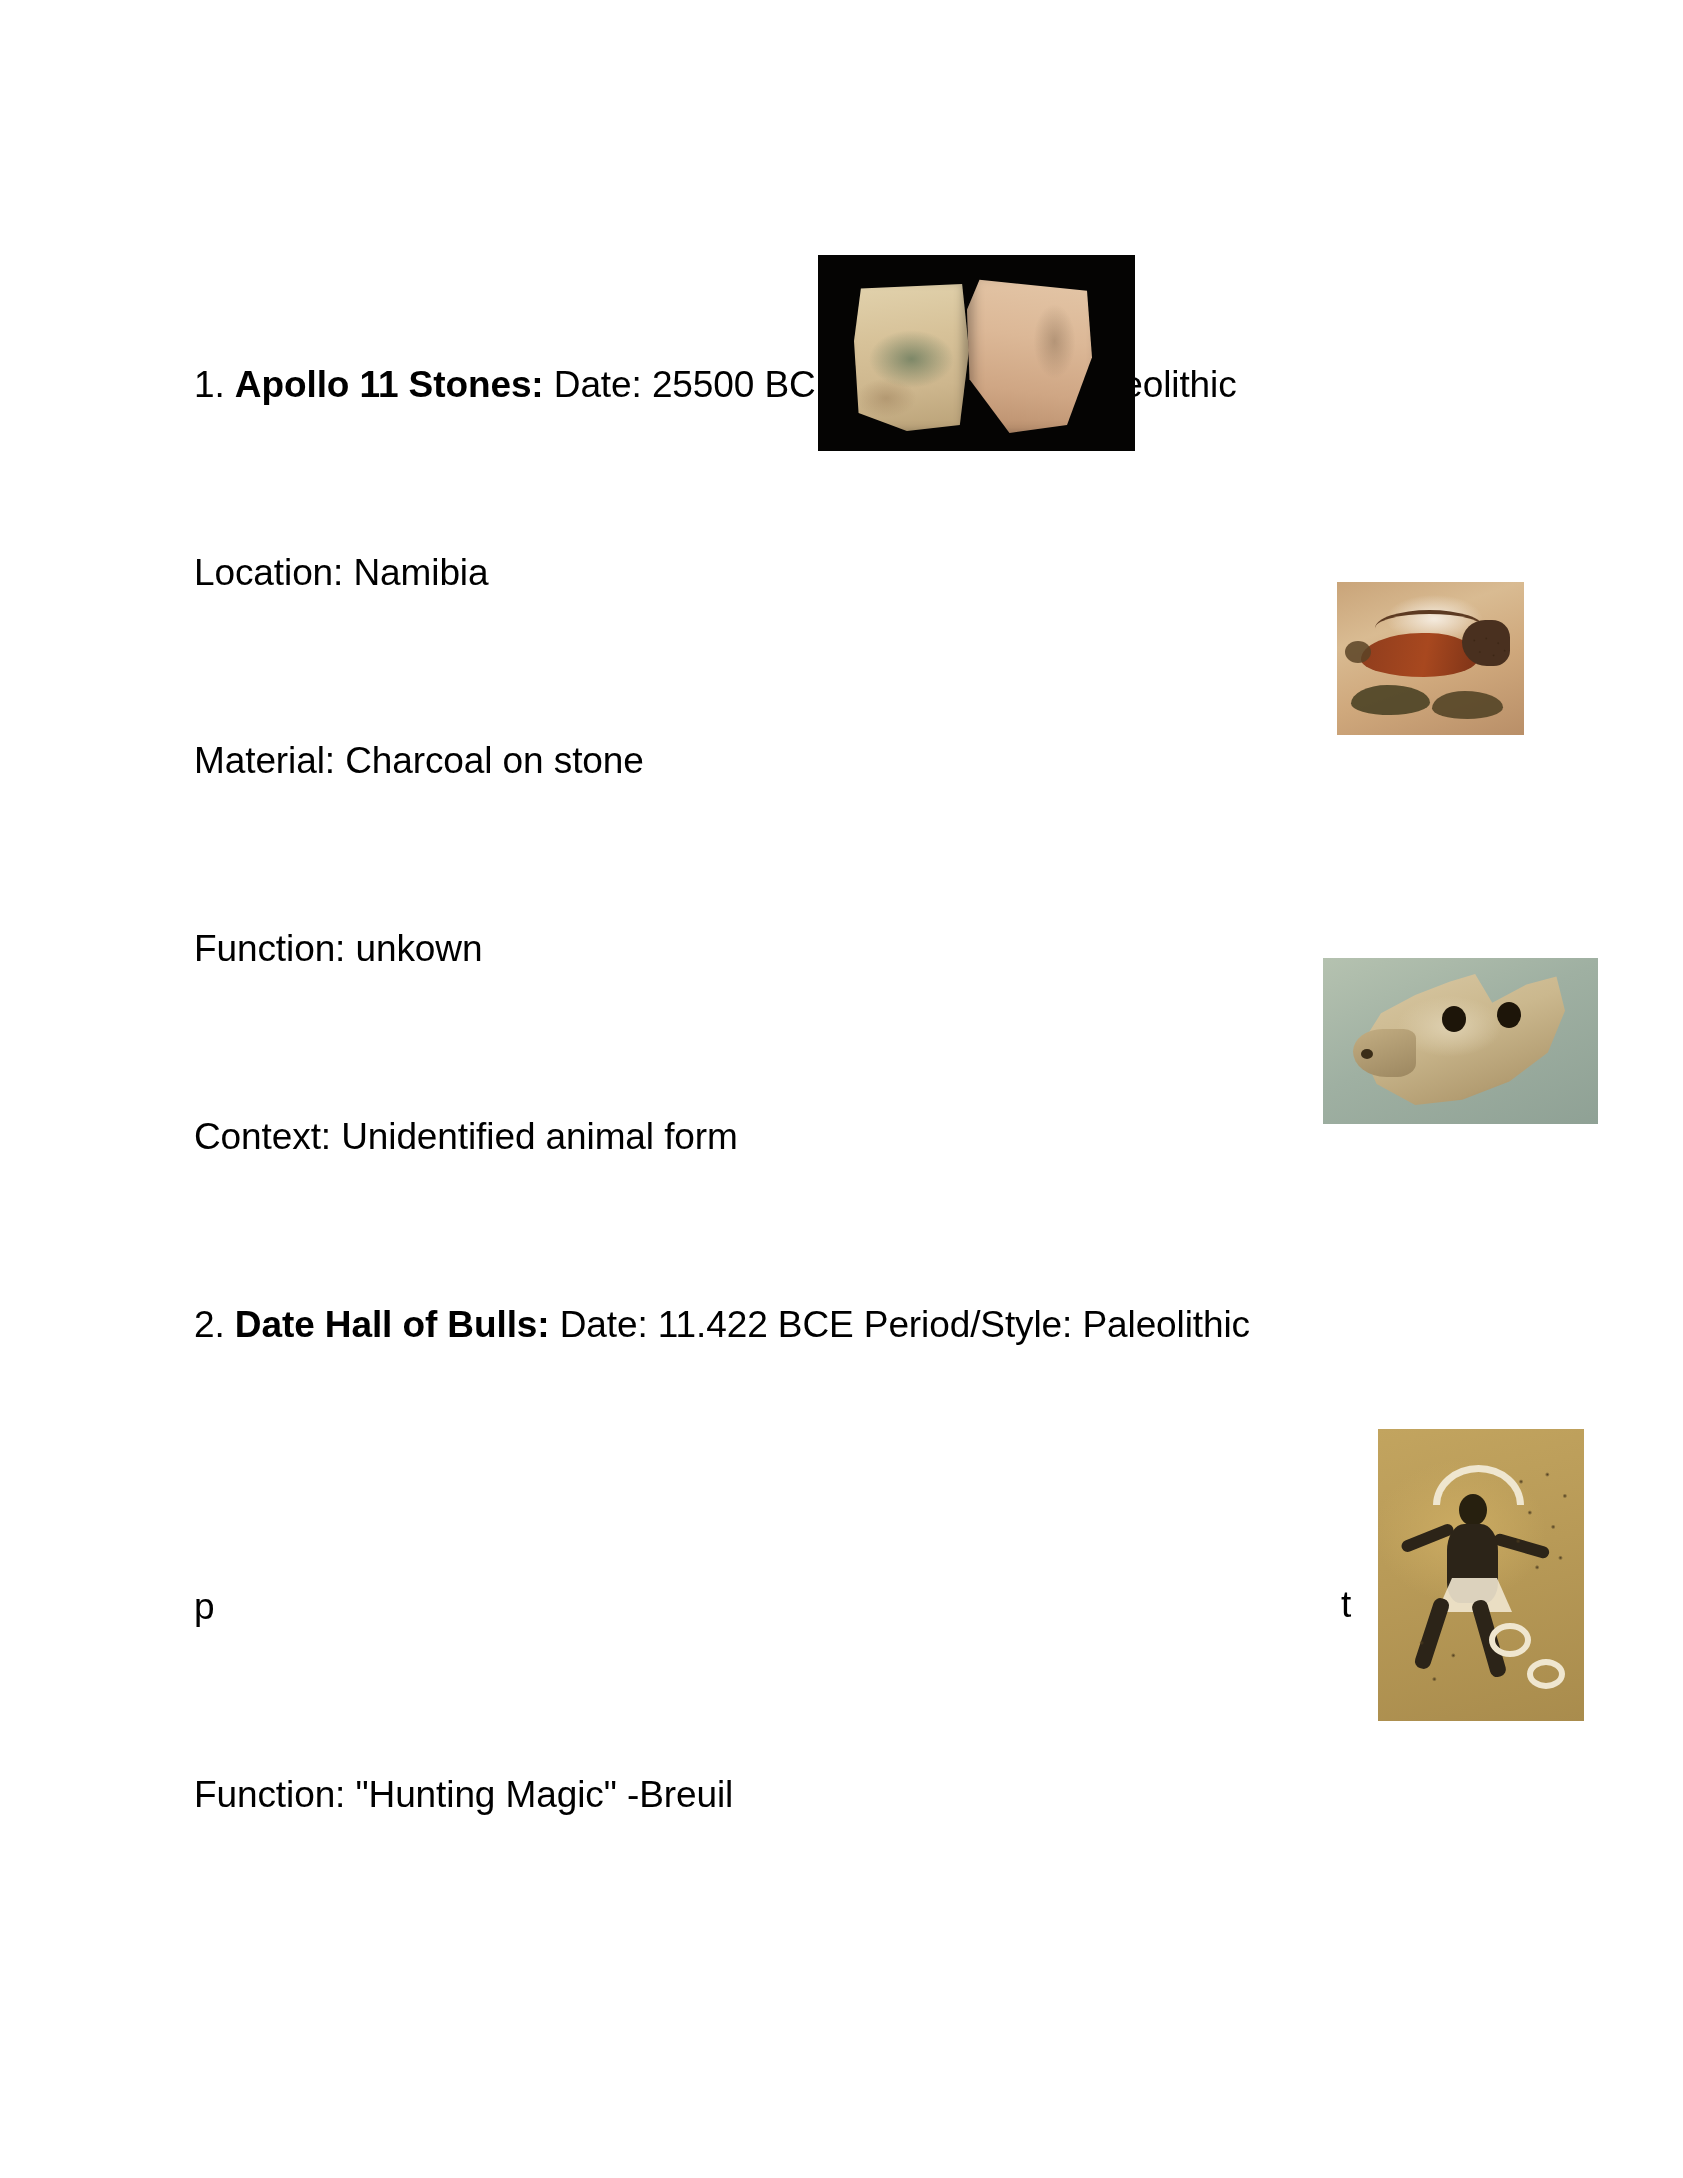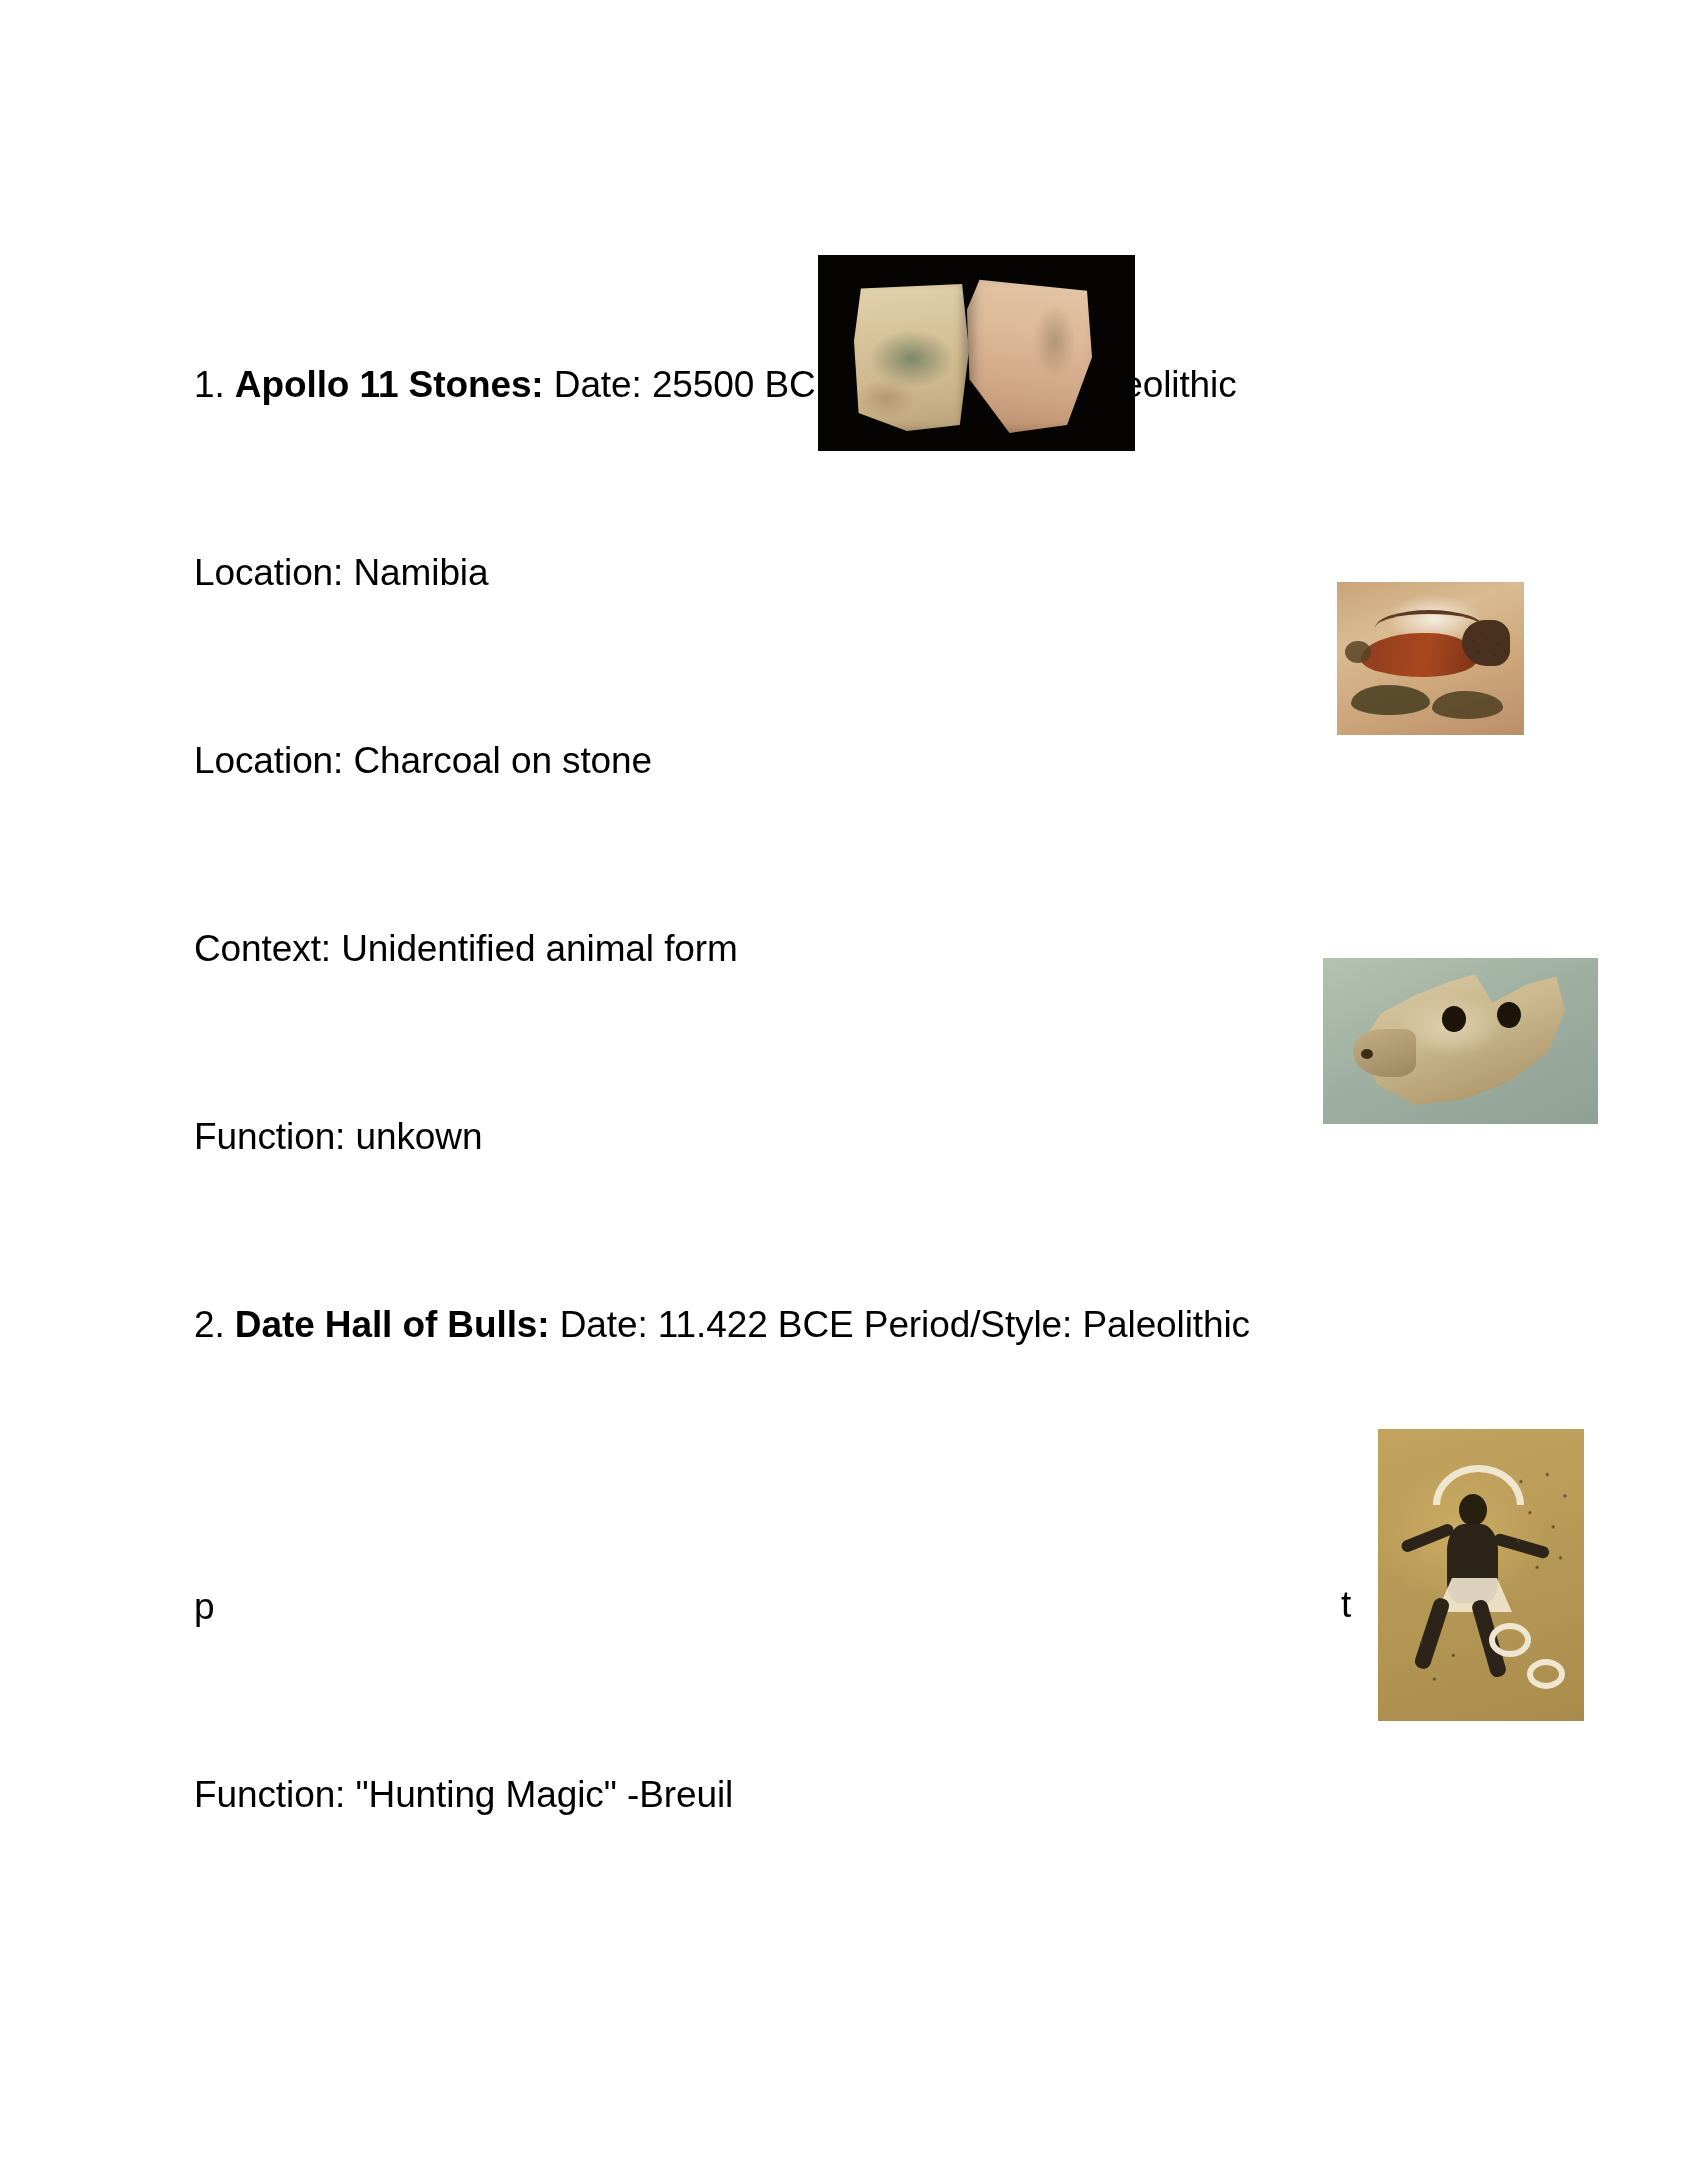--- a/index.html
+++ b/index.html
@@ -316,25 +316,25 @@
 <body>
 
 <div class="page">
 
   <div class="text-column">
 
     <div class="line"><span>1. </span><b class="title">Apollo 11 Stones:</b><span> Date: 25500 BCE Period/Style: Paleolithic</span></div>
 
     <div class="line"><span>Location: Namibia</span></div>
 
-    <div class="line"><span>Location: Charcoal on stone</span></div>
+    <div class="line"><span>Material: Charcoal on stone</span></div>
+
+    <div class="line"><span>Function: unkown</span></div>
 
     <div class="line"><span>Context: Unidentified animal form</span></div>
-
-    <div class="line"><span>Function: unkown</span></div>
 
     <div class="line"><span>2. </span><b class="title">Date Hall of Bulls:</b><span> Date: 11.422 BCE Period/Style: Paleolithic</span></div>
 
 
 
     <div class="line"><span>p</span></div>
 
     <div class="line"><span>Function: "Hunting Magic" -Breuil</span></div>
 
     

